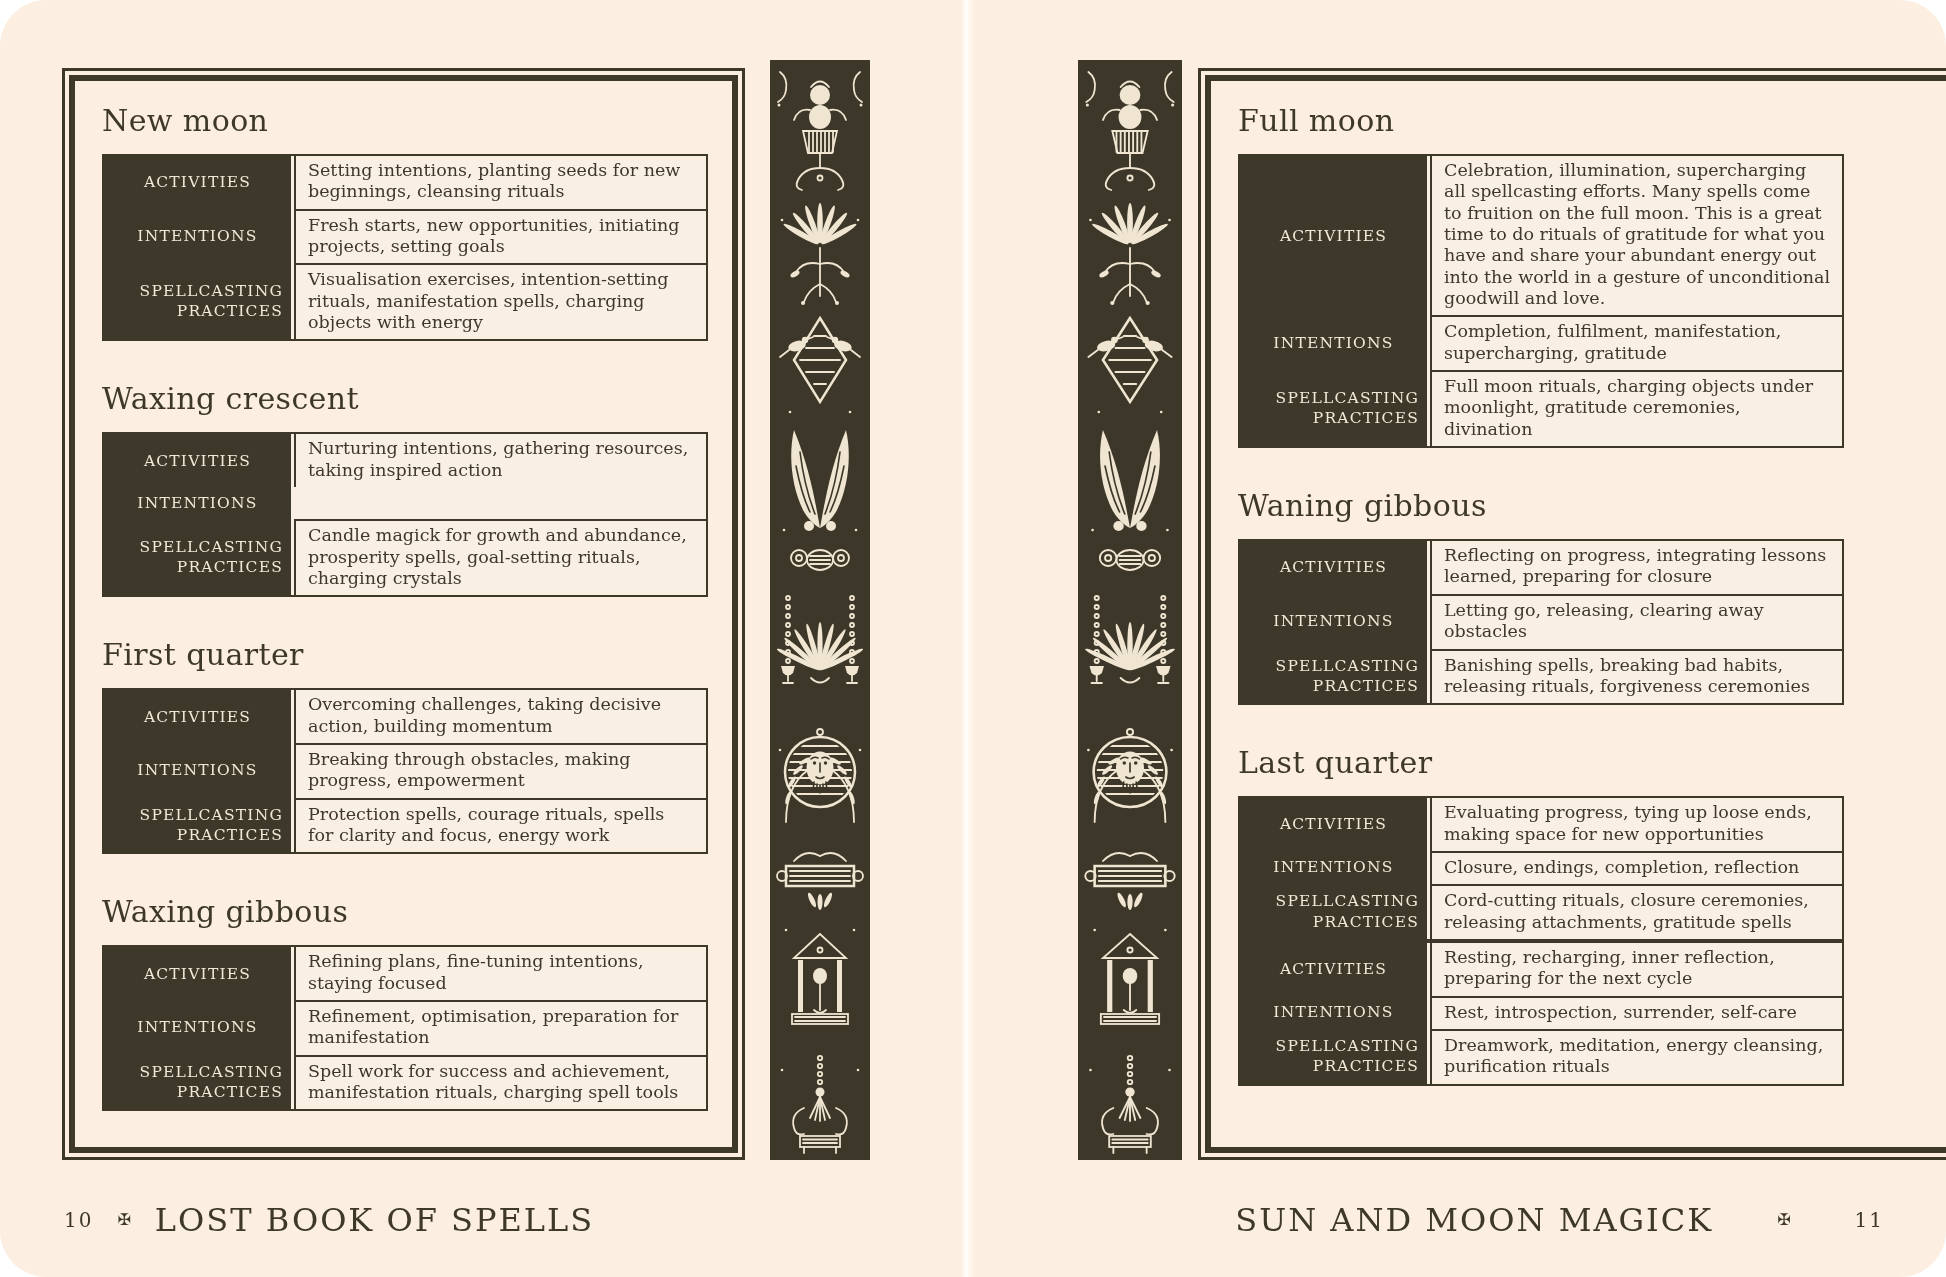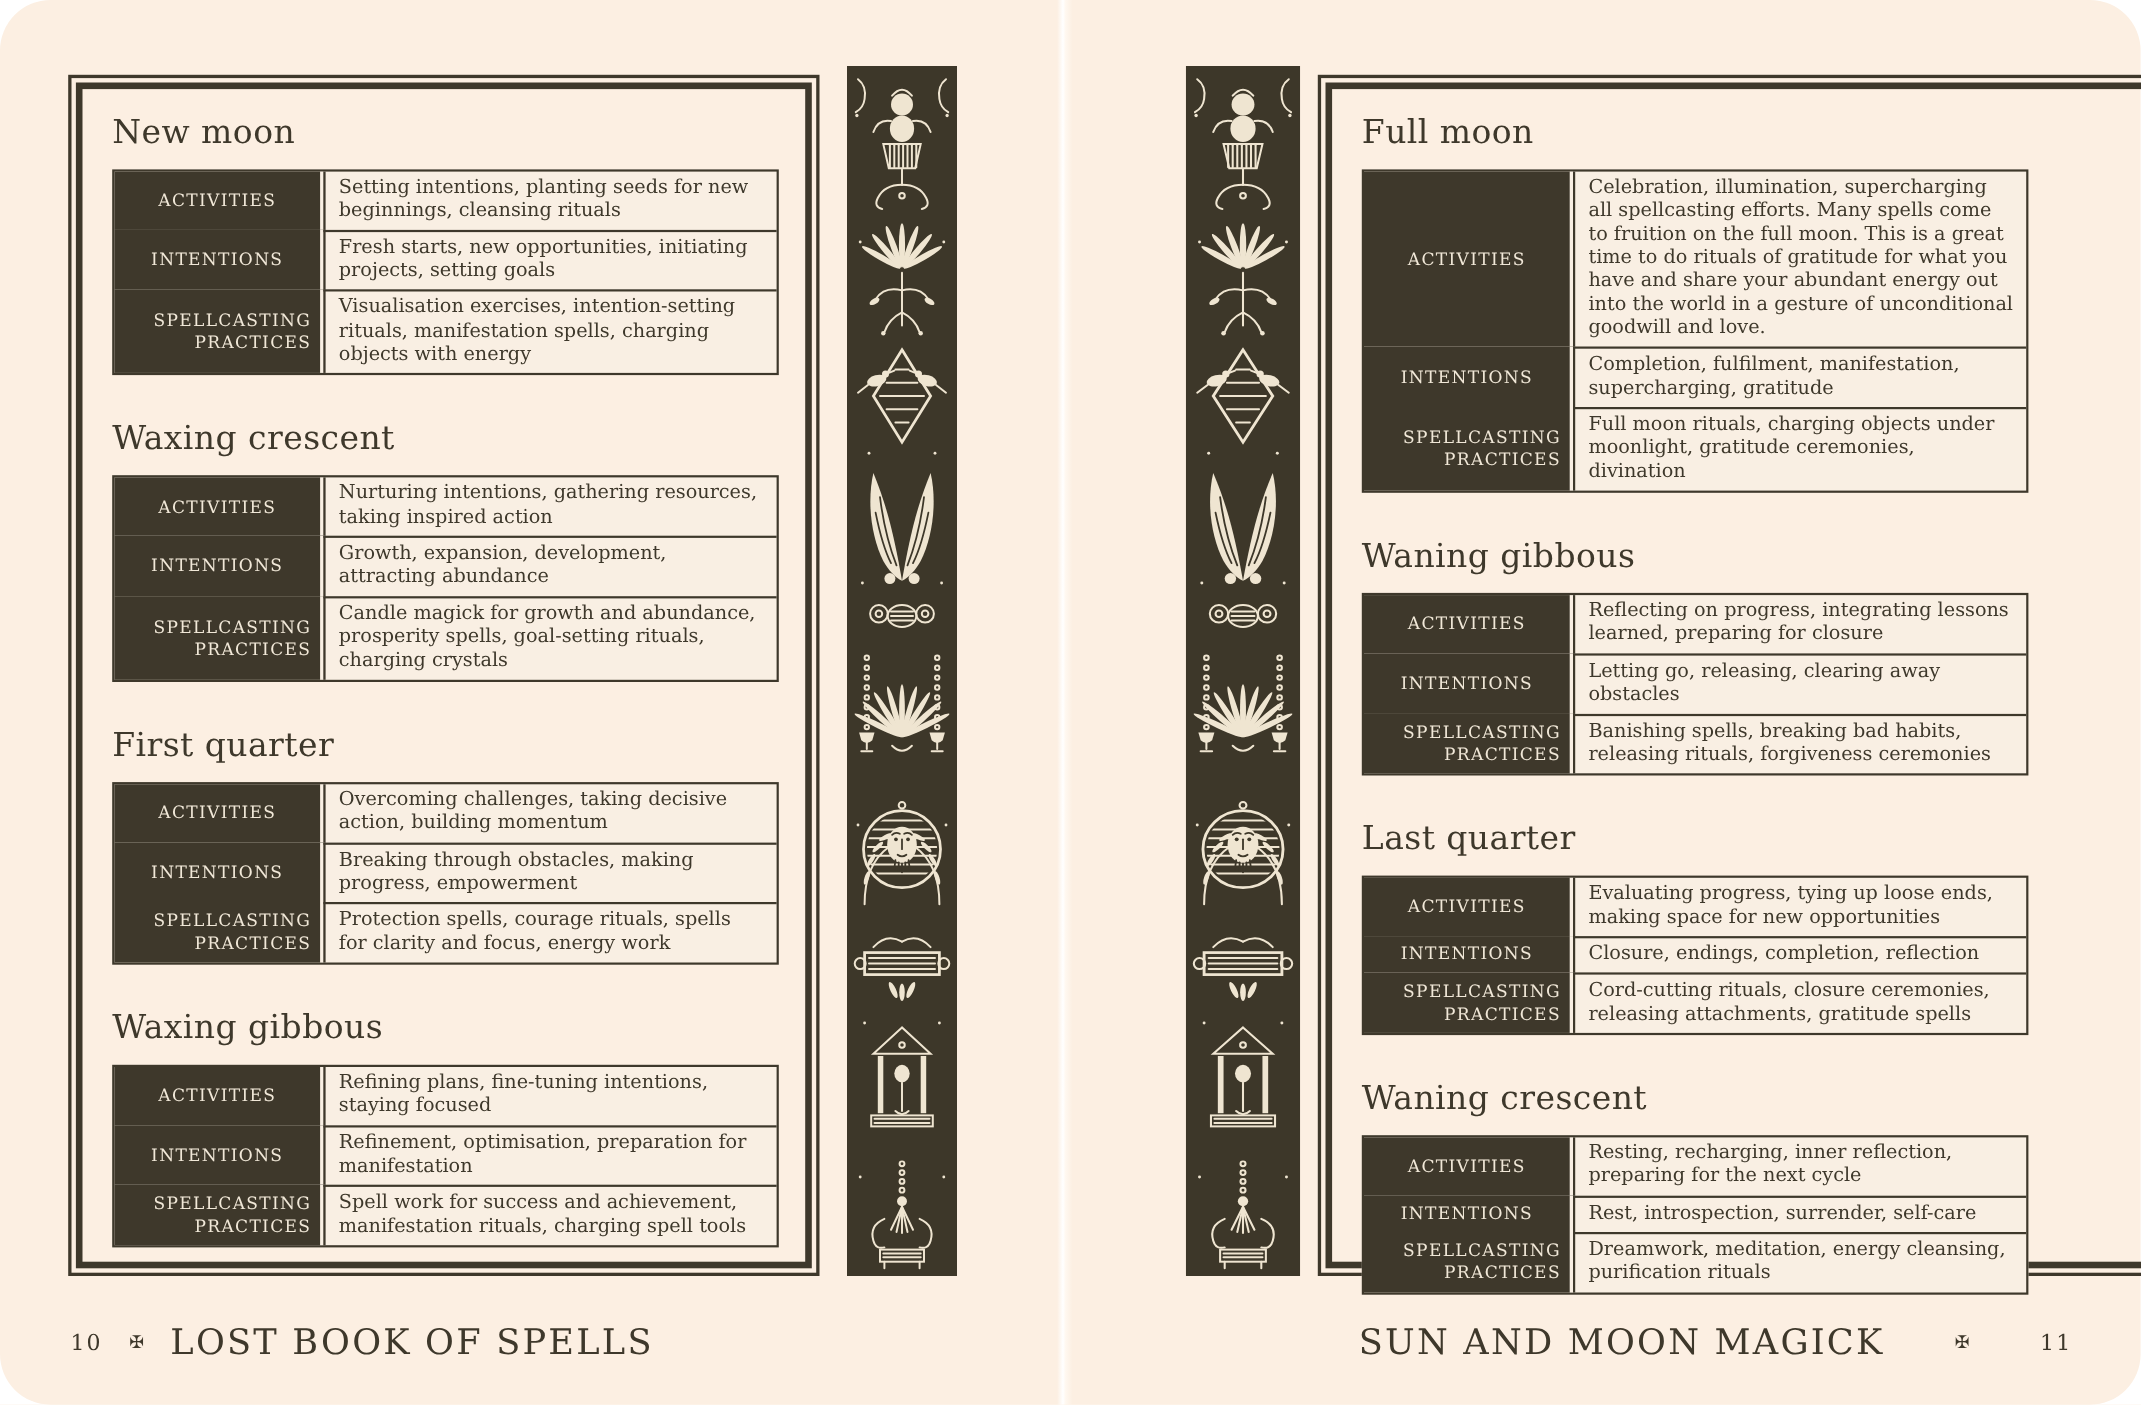--- a/index.html
+++ b/index.html
@@ -231,21 +231,20 @@
 
         <section class="phase">
           <h2 class="phase-title">Waxing crescent</h2>
           <div class="phase-table">
             <div class="row">
               <div class="lbl">ACTIVITIES</div>
               <div class="val">Nurturing intentions, gathering resources, taking inspired action</div>
             </div>
             <div class="row">
               <div class="lbl">INTENTIONS</div>
-              <div class="val">Growth, expansion, development, attracting abundance</div>
             </div>
             <div class="row">
               <div class="lbl">SPELLCASTING PRACTICES</div>
               <div class="val">Candle magick for growth and abundance, prosperity spells, goal-setting rituals, charging crystals</div>
             </div>
           </div>
         </section>
 
         <section class="phase">
           <h2 class="phase-title">First quarter</h2>
@@ -357,21 +356,20 @@
               <div class="val">Closure, endings, completion, reflection</div>
             </div>
             <div class="row">
               <div class="lbl">SPELLCASTING PRACTICES</div>
               <div class="val">Cord-cutting rituals, closure ceremonies, releasing attachments, gratitude spells</div>
             </div>
           </div>
         </section>
 
         <section class="phase">
-          <h2 class="phase-title">Waning crescent</h2>
           <div class="phase-table">
             <div class="row">
               <div class="lbl">ACTIVITIES</div>
               <div class="val">Resting, recharging, inner reflection, preparing for the next cycle</div>
             </div>
             <div class="row">
               <div class="lbl">INTENTIONS</div>
               <div class="val">Rest, introspection, surrender, self-care</div>
             </div>
             <div class="row">

